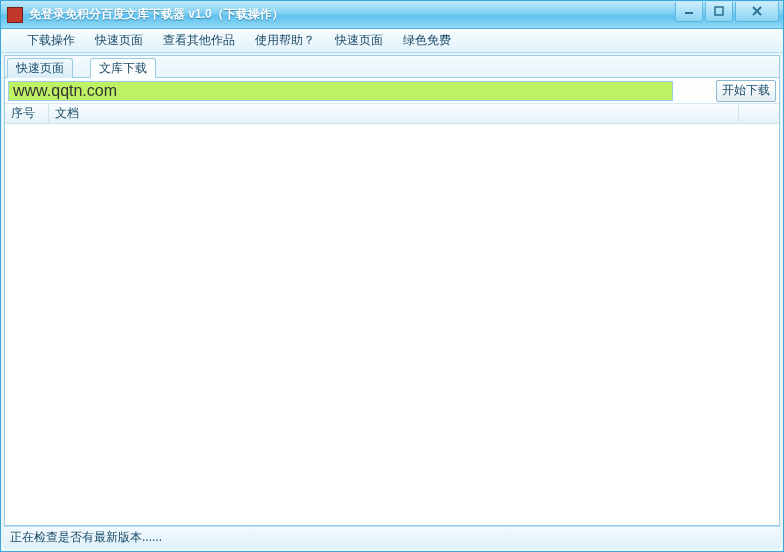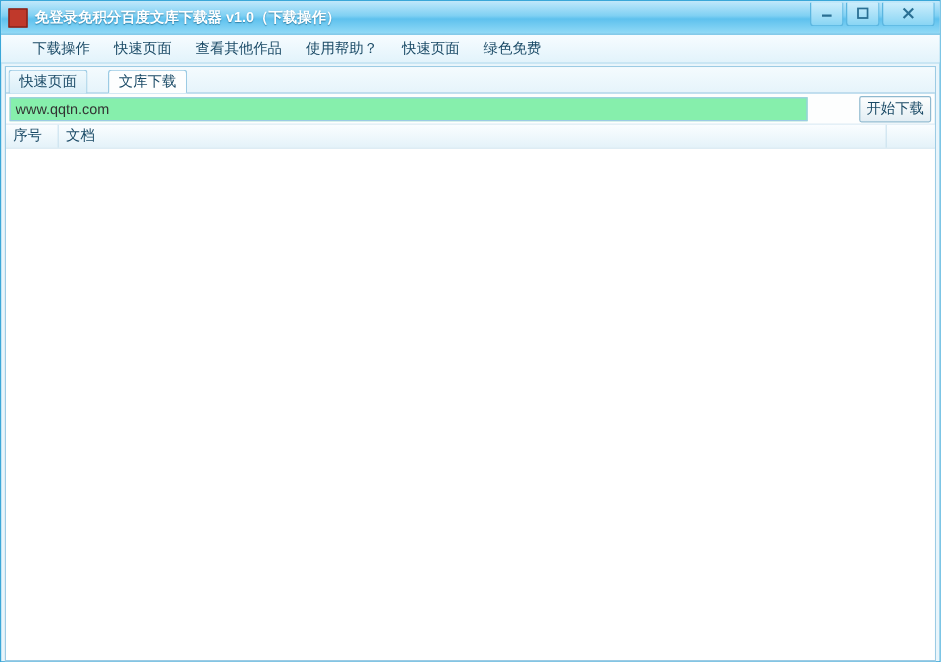--- a/index.html
+++ b/index.html
@@ -97,23 +97,23 @@
   .urlrow {
     height:26px;
     display:flex; align-items:center;
     padding:3px;
     gap:4px;
     border-bottom:1px solid #d6e9f3;
   }
   .urlinput {
     flex:1; height:20px;
     border:1px solid #9ccbe4;
-    background:#86efac;
+    background:#bef264;
     padding:0 4px;
-    font-size:12px;
+    font-size:16px;
     color:#333;
     outline:none;
   }
   .dlbtn {
     width:60px; height:22px;
     border:1px solid #8fb9cf;
     background:linear-gradient(#fefefe,#e3eef4);
     border-radius:2px;
     cursor:pointer;
     display:flex; align-items:center; justify-content:center;
@@ -202,14 +202,17 @@
 
     <div class="listhead">
       <div class="lh-cell lh-seq">序号</div>
       <div class="lh-cell lh-doc">文档</div>
       <div class="lh-cell lh-extra"></div>
     </div>
 
     <div class="listbody"></div>
   </div>
 
+  <div class="statusbar">
+    <span>正在检查是否有最新版本......</span>
+  </div>
 
 </div>
 
 </body></html>

